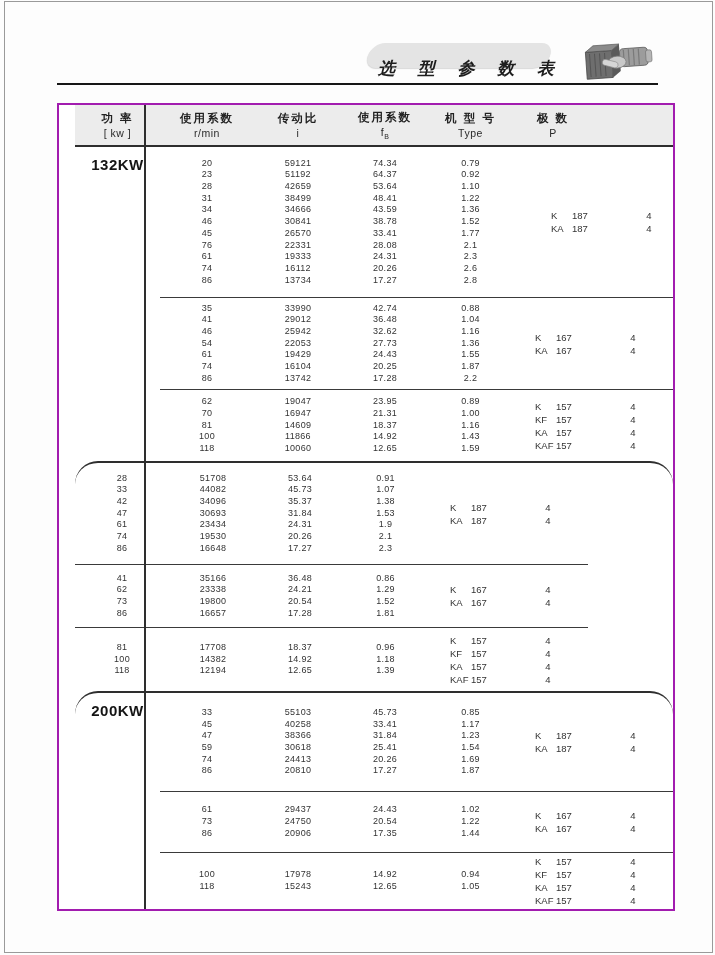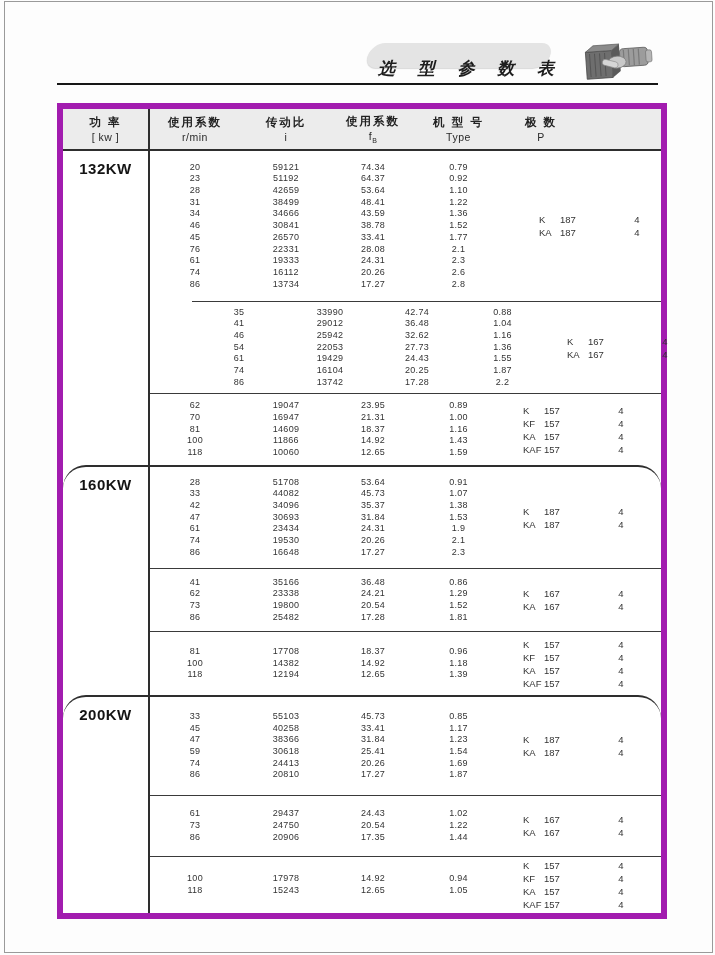--- a/index.html
+++ b/index.html
@@ -23,21 +23,21 @@
     font-size:17px;font-weight:bold;font-style:italic;letter-spacing:9px;
     color:#1d1d1d;text-align:center;line-height:24px;white-space:nowrap;margin-top:13px;
   }
   .motor{position:absolute;left:584px;top:40px;}
   .header-rule{
     position:absolute;left:57px;top:83px;width:601px;height:2px;background:#161616;
   }
   
   .ptable{
     position:absolute;left:57px;top:103px;width:598px;
-    border:6px solid #a21caf;box-sizing:content-box;background:#fff;
+    border:2px solid #a21caf;box-sizing:content-box;background:#fff;padding-left:16px;
   }
   .vline{position:absolute;left:85px;top:0;bottom:0;width:2px;background:#2e2e2e;z-index:5;}
   .thead{
     display:grid;grid-template-columns:85px 94px 88px 86px 85px 80px 80px;
     height:40px;background:#ececec;border-bottom:2px solid #2e2e2e;
   }
   .th{display:flex;flex-direction:column;justify-content:center;align-items:center;gap:1px;}
   .th .cn{font-size:11.5px;font-weight:600;letter-spacing:2px;color:#222;}
   .th .en{font-size:10.5px;color:#2a2a2a;letter-spacing:0.5px;}
   .th .en sub{font-size:7px;}
@@ -194,21 +194,21 @@
               <div class="mrow">
     <span class="type"><span class="pfx">K</span><span class="mnum">187</span></span>
     <span class="poles">4</span>
   </div>
               <div class="mrow">
     <span class="type"><span class="pfx">KA</span><span class="mnum">187</span></span>
     <span class="poles">4</span>
   </div>
             </div>
   </div>
-          <div class="block" style="height: 91px; margin-left: 44px;">
+          <div class="block" style="height: 91px;">
     <div class="nums">
               <div class="row">
     <span class="c">35</span>
     <span class="c">33990</span>
     <span class="c">42.74</span>
     <span class="c">0.88</span>
   </div>
               <div class="row">
     <span class="c">41</span>
     <span class="c">29012</span>
@@ -305,21 +305,20 @@
   </div>
               <div class="mrow">
     <span class="type"><span class="pfx">KAF</span><span class="mnum">157</span></span>
     <span class="poles">4</span>
   </div>
             </div>
   </div>
         </div>
   </div>
       <div class="section">
-    <div class="power-cell">160KW</div>
     <div class="blocks">
           <div class="block" style="height: 101px;">
     <div class="nums">
               <div class="row">
     <span class="c">28</span>
     <span class="c">51708</span>
     <span class="c">53.64</span>
     <span class="c">0.91</span>
   </div>
               <div class="row">
@@ -385,21 +384,21 @@
     <span class="c">1.29</span>
   </div>
               <div class="row">
     <span class="c">73</span>
     <span class="c">19800</span>
     <span class="c">20.54</span>
     <span class="c">1.52</span>
   </div>
               <div class="row">
     <span class="c">86</span>
-    <span class="c">25482</span>
+    <span class="c">16657</span>
     <span class="c">17.28</span>
     <span class="c">1.81</span>
   </div>
             </div>
     <div class="models">
               <div class="mrow">
     <span class="type"><span class="pfx">K</span><span class="mnum">167</span></span>
     <span class="poles">4</span>
   </div>
               <div class="mrow">

